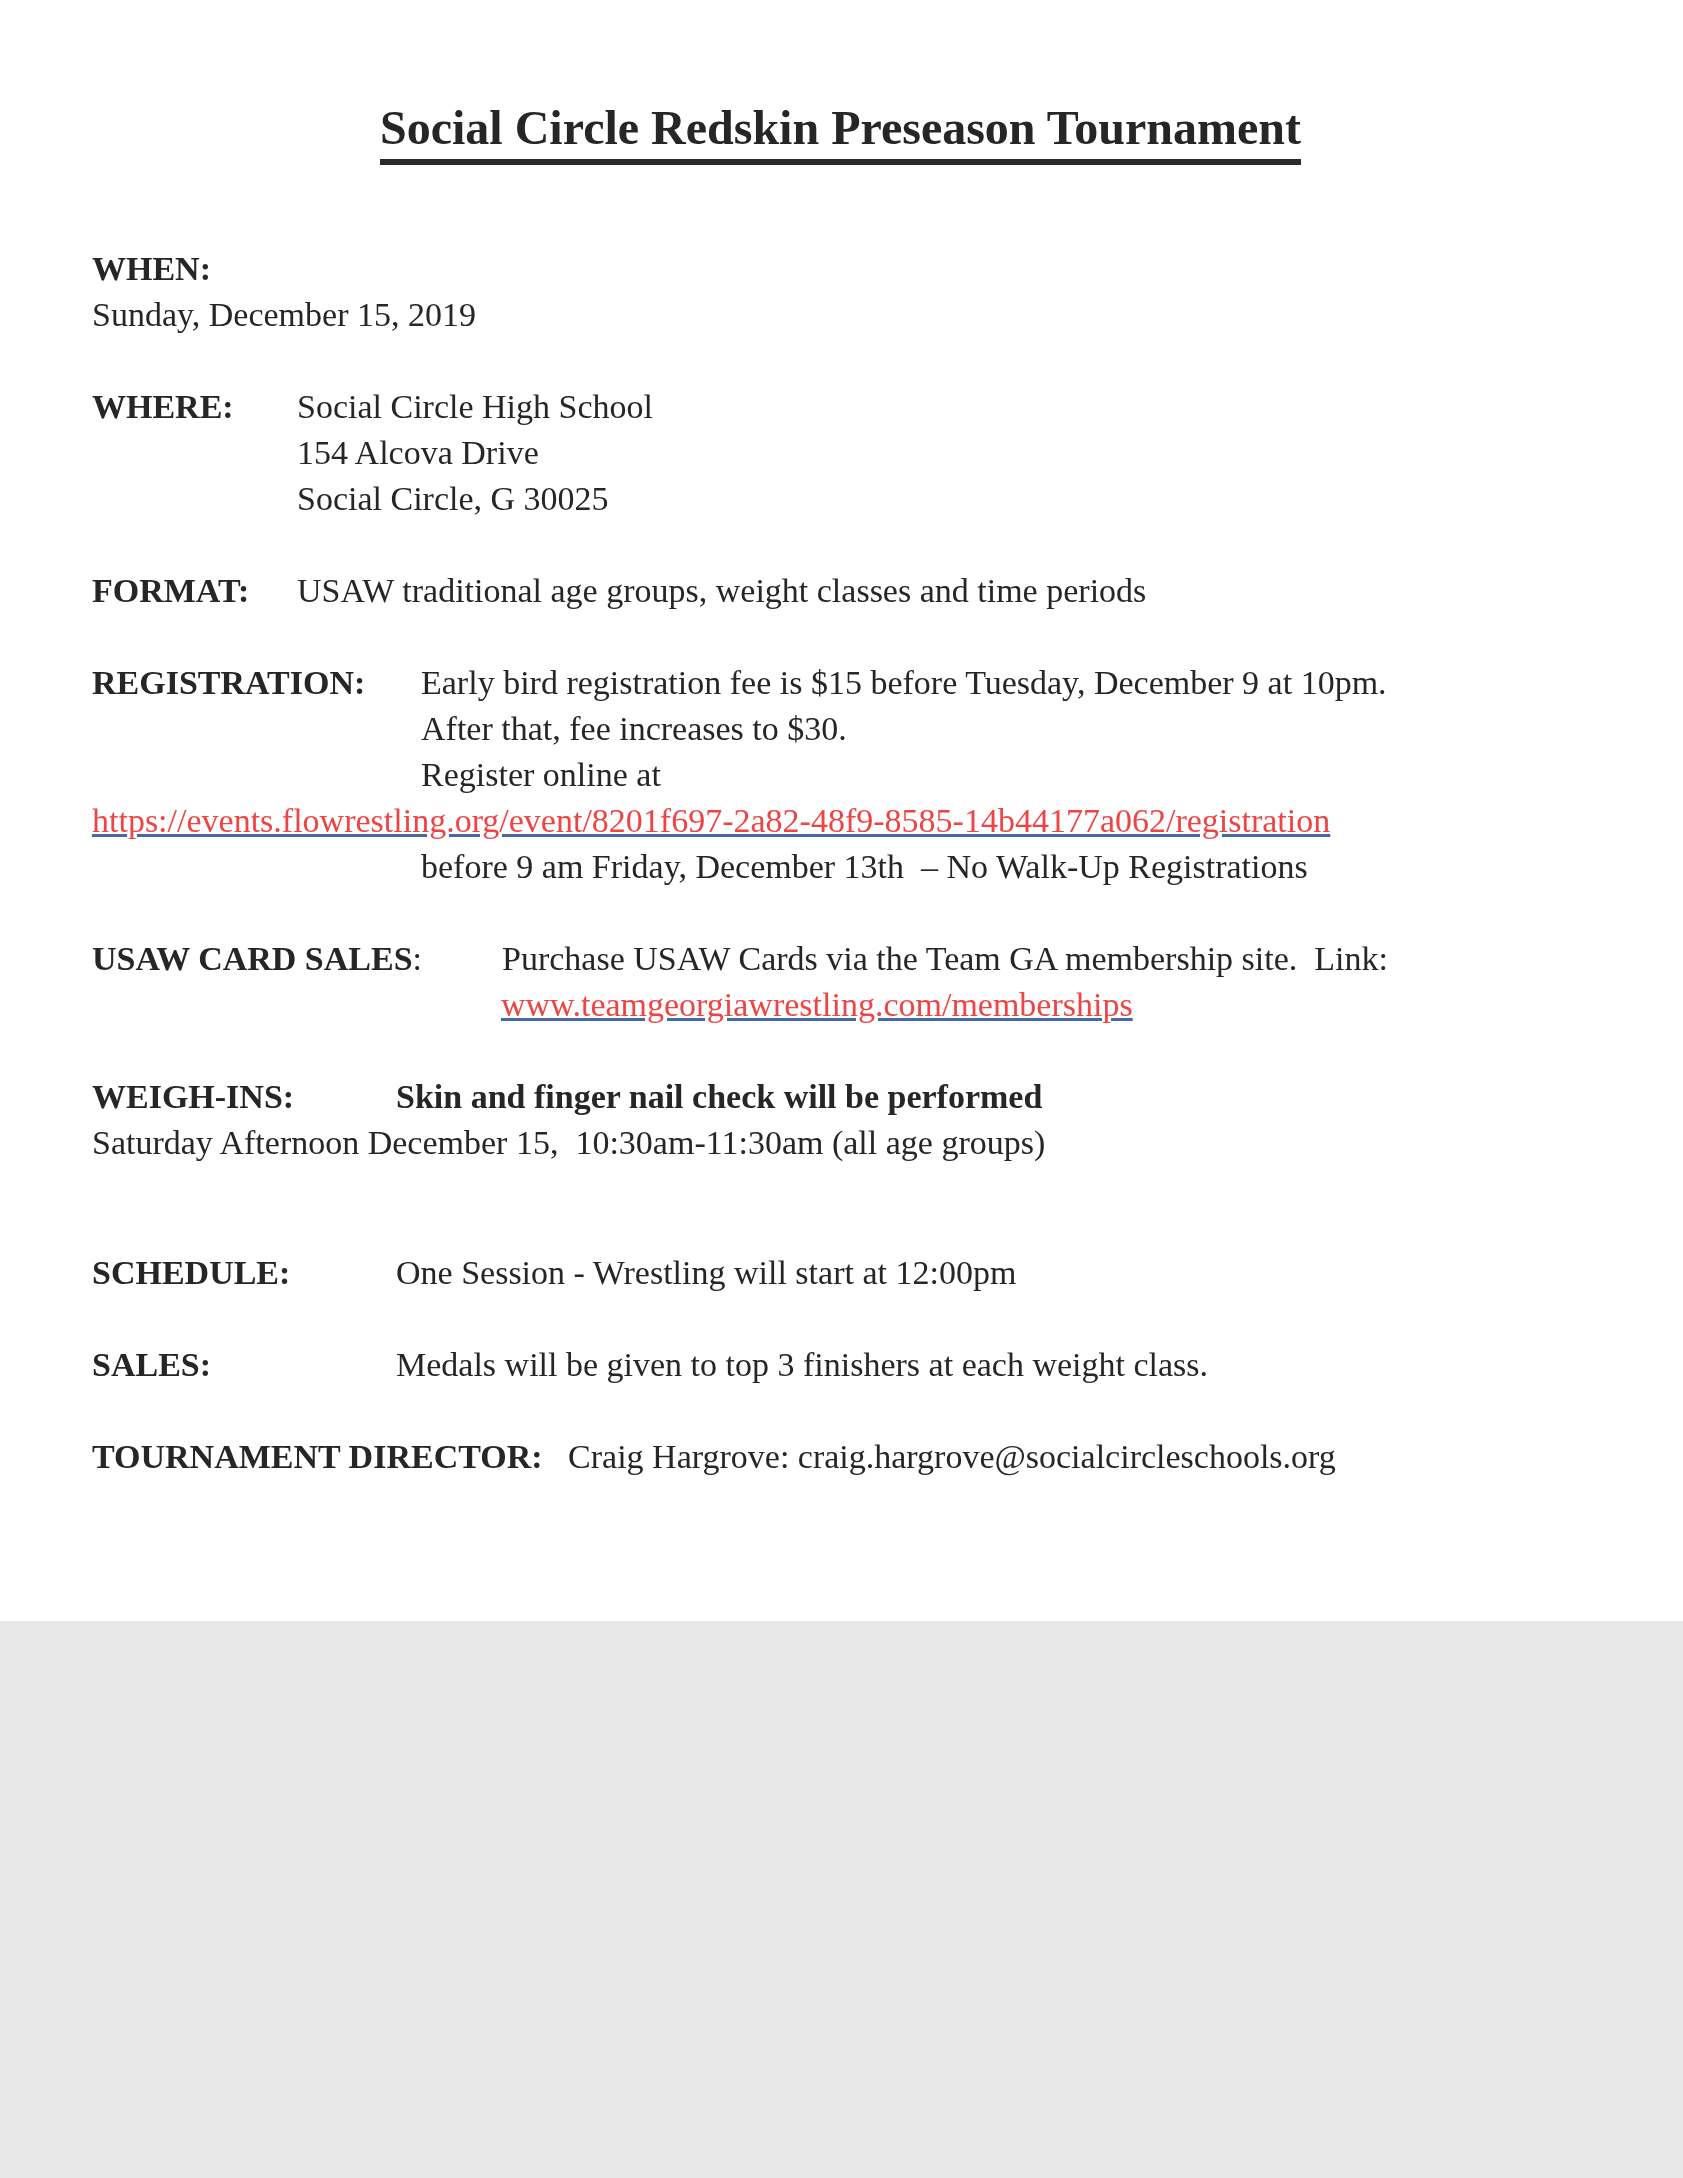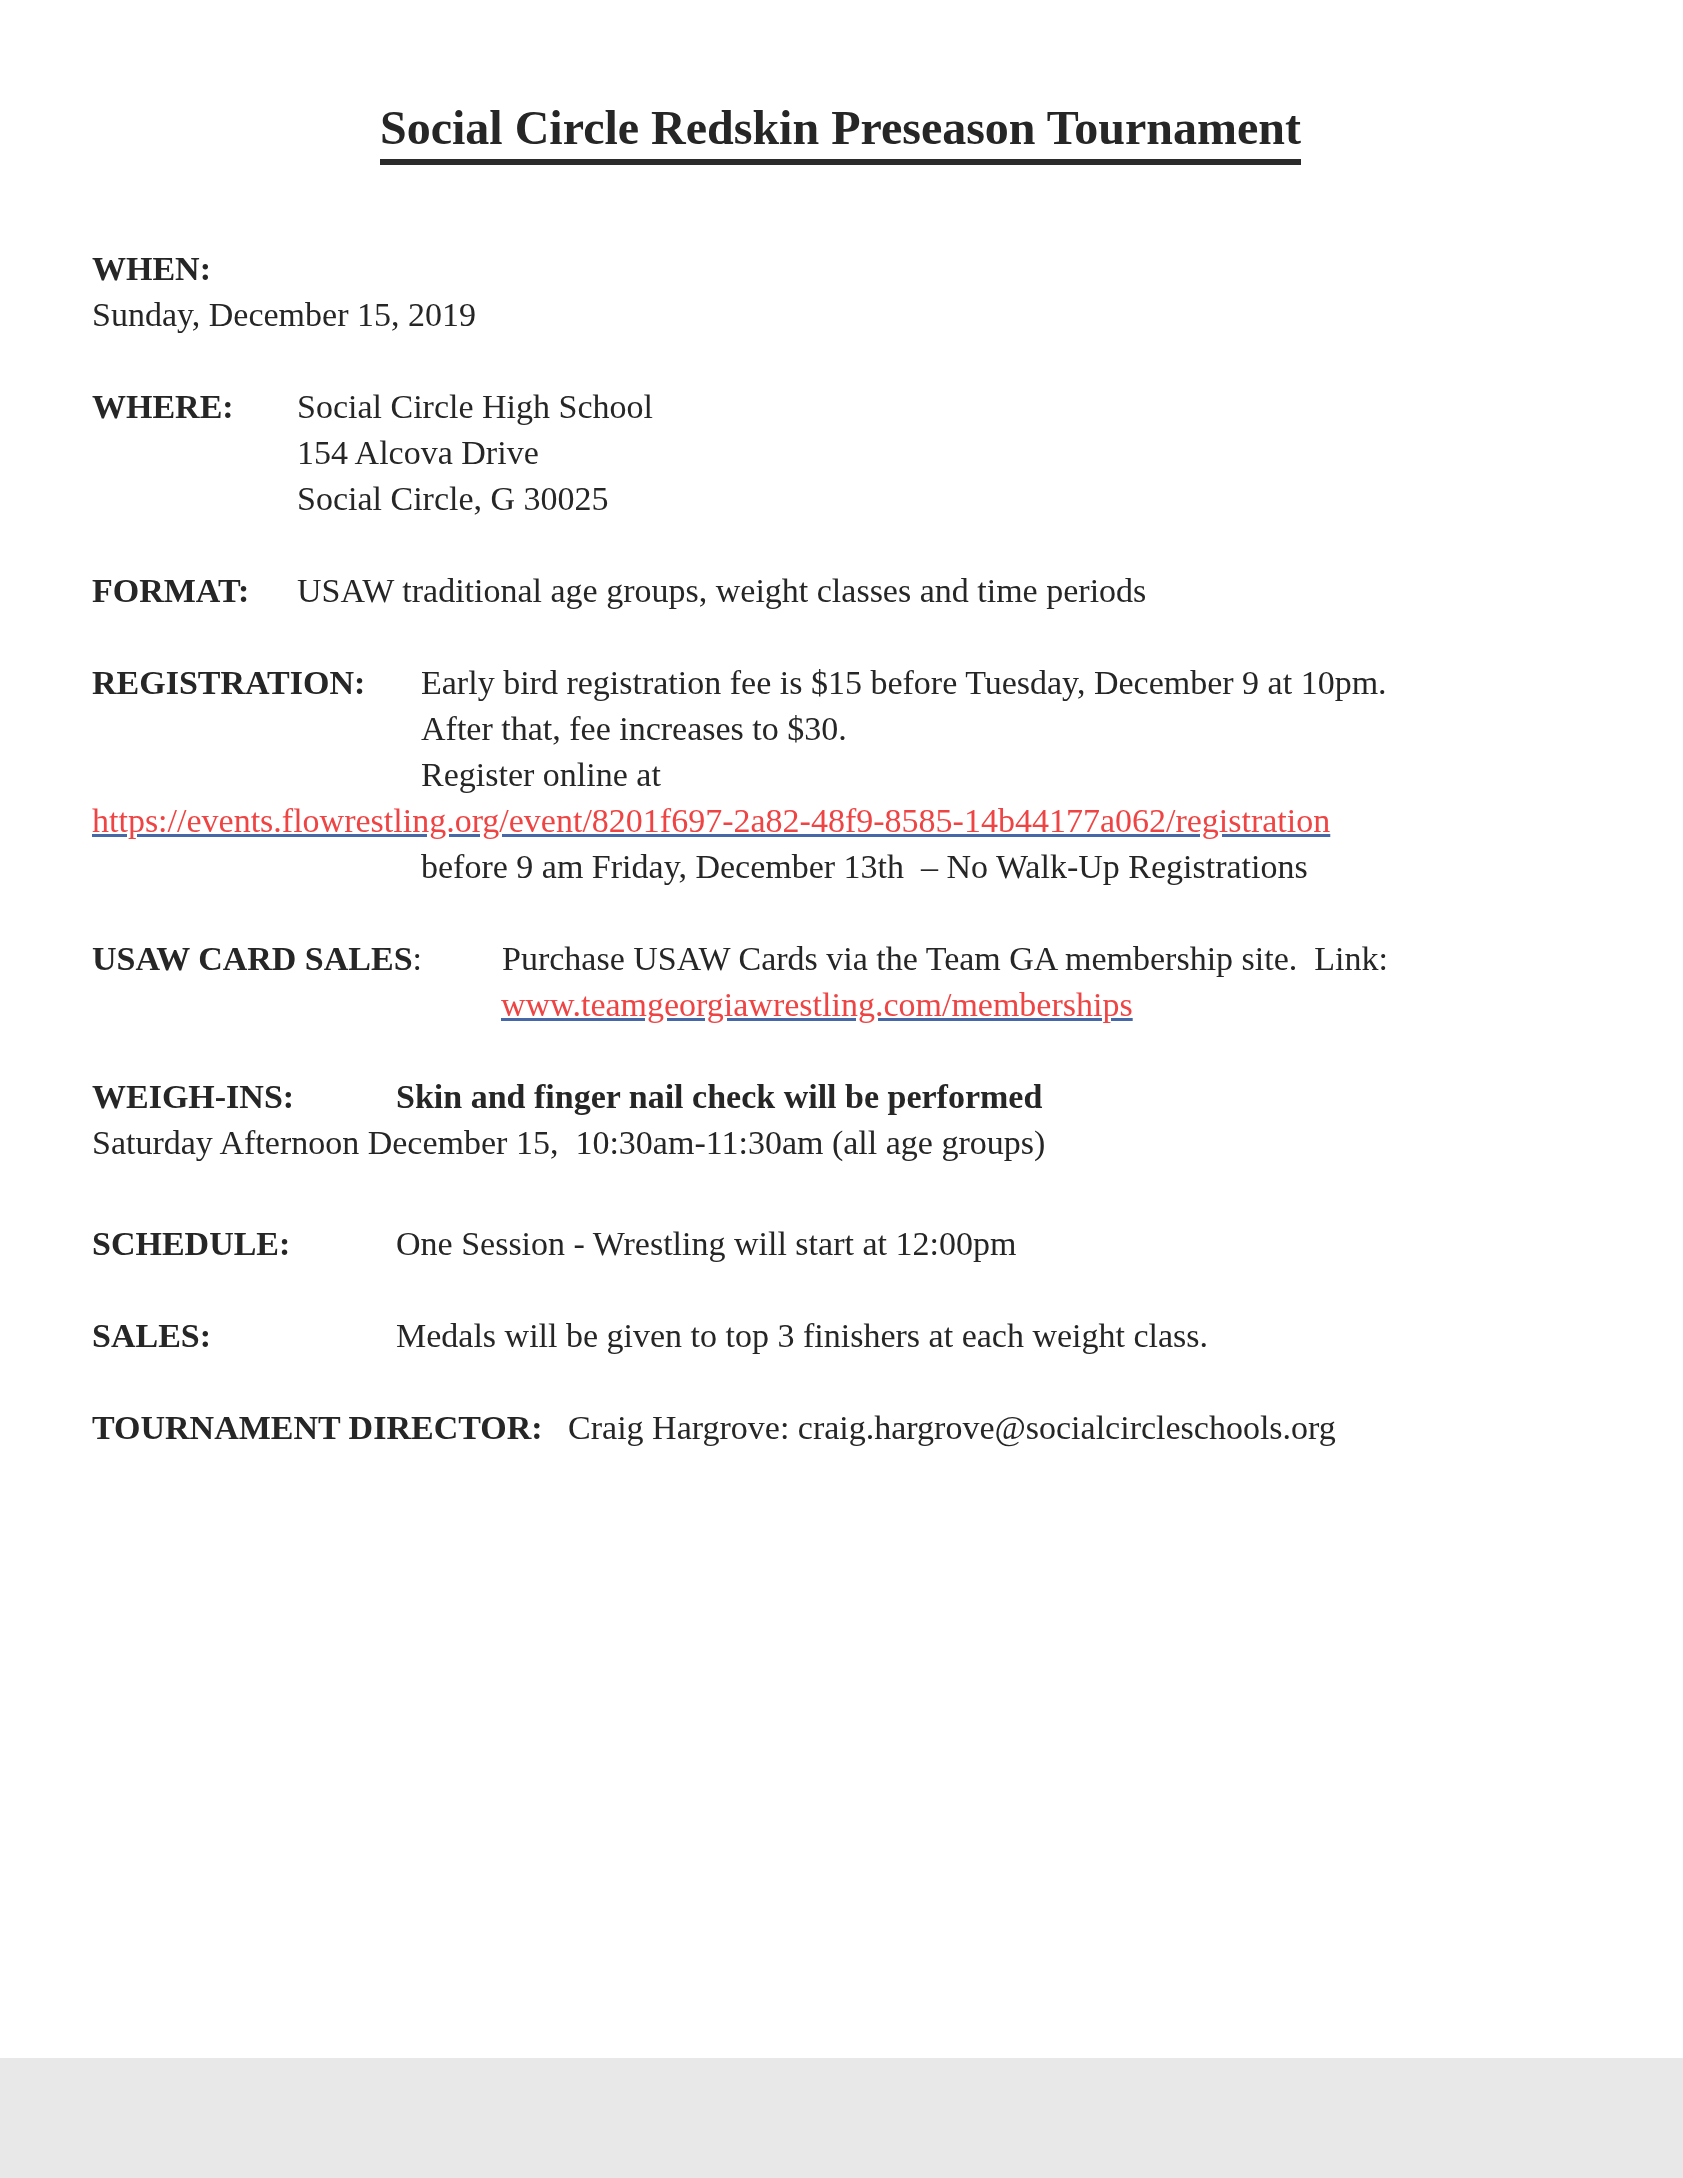--- a/index.html
+++ b/index.html
@@ -1,20 +1,20 @@
 <!DOCTYPE html>
 <html><head>
 <meta charset="utf-8">
 <style>
   * { margin: 0; padding: 0; box-sizing: border-box; }
   html, body { background: #e8e8e8; }
   .page {
     position: relative;
     width: 1683px;
-    height: 2058px;
+    height: 1621px;
     margin: 0 auto;
     background: #ffffff;
     color: #262626;
     font-family: "Liberation Serif", "DejaVu Serif", serif;
     font-size: 34px;
     line-height: 46px;
     padding: 99px 94px 0 92px;
     overflow: hidden;
   }
   .title-wrap { text-align: center; }
@@ -25,21 +25,21 @@
     font-weight: bold;
     border-bottom: 6px solid #2b2b2b;
     padding-bottom: 3px;
     white-space: nowrap;
   }
   b, .b { font-weight: bold; }
   .pre { white-space: pre-wrap; }
   .row { display: flex; align-items: baseline; }
   .gap1 { margin-top: 81px; flex-direction: column; }     
   .sec  { margin-top: 46px; }     
-  .sec2 { margin-top: 55px; font-family: Liberation Serif, serif; }     
+  .sec2 { margin-top: 84px; font-family: Liberation Serif, serif; }     
   .lbl-tab1 { flex: none; min-width: 205px; font-weight: bold; }  
   .lbl-tab2 { flex: none; min-width: 304px; font-weight: bold; }  
   .lbl-tab3 { flex: none; min-width: 329px; font-weight: bold; }  
   .lbl-tab4 { flex: none; min-width: 410px; font-weight: bold; }  
   .indent-reg  { padding-left: 329px; }  
   .indent-link2 { padding-left: 409px; } 
   a.link, .link {
     color: #ef4444;
     text-decoration: underline;
     text-decoration-color: #4668a8;

